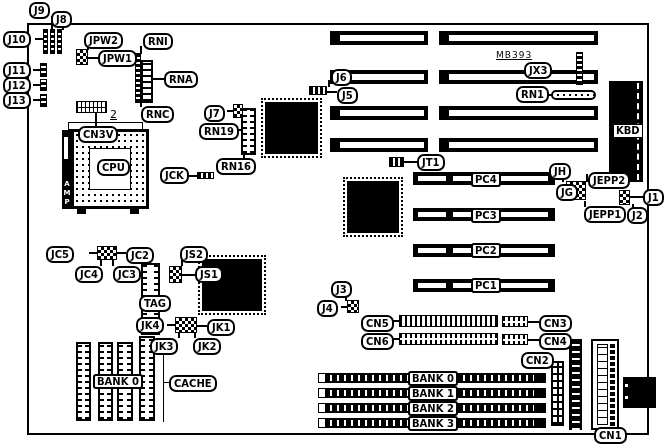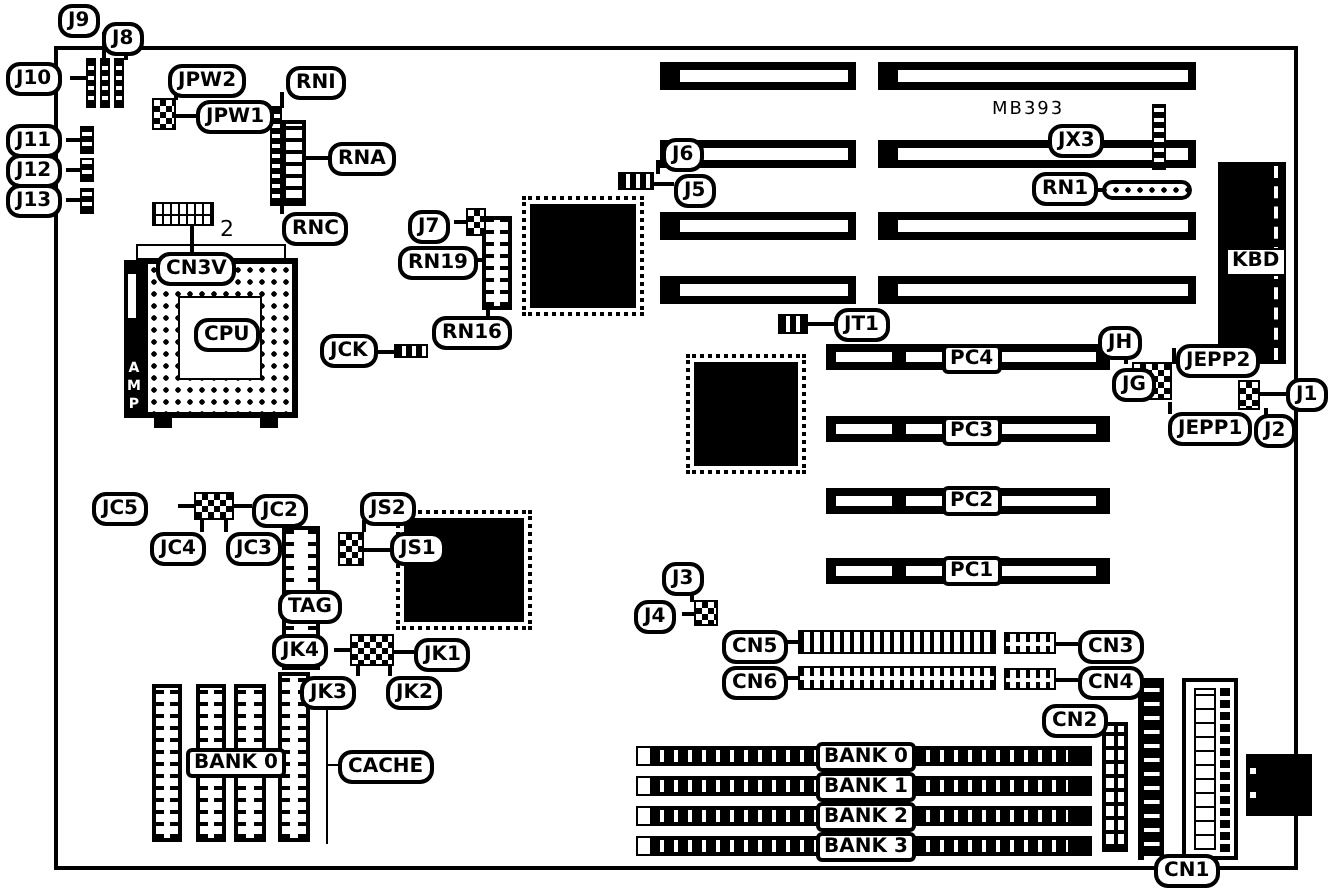--- a/index.html
+++ b/index.html
@@ -8,21 +8,21 @@
            font-family:"DejaVu Sans", sans-serif; overflow:hidden; }
   .board { position:absolute; left:27px; top:23px; width:622px; height:412px;
            border:2px solid #000; }
   
   .callout { position:absolute; background:#fff; border:2px solid #000; border-radius:7px;
              font:bold 10px/11px "DejaVu Sans",sans-serif; padding:1px 3px; color:#000;
              white-space:nowrap; z-index:6; }
   .label-sq { position:absolute; background:#fff; border:2px solid #000; border-radius:3px;
               font:bold 10px/11px "DejaVu Sans",sans-serif; padding:0 2px; color:#000;
               white-space:nowrap; z-index:6; }
-  .plain-text { position:absolute; color:#000; font:9px/10px "DejaVu Sans",sans-serif; z-index:6; }
+  .plain-text { position:absolute; color:#000; font:9px/10px "DejaVu Sans",sans-serif; z-index:6;text-decoration:underline; }
   
   .ld { position:absolute; background:#000; z-index:5; }
   
   .isa { position:absolute; height:14px; background:#000; }
   .isa::after { content:""; position:absolute; left:10px; right:4px; top:4px; bottom:4px; background:#fff; }
   
   .pci { position:absolute; left:413px; width:142px; height:13px; background:#000; }
   .pci::before { content:""; position:absolute; left:5px; width:28px; top:4px; bottom:4px; background:#fff; }
   .pci::after  { content:""; position:absolute; left:40px; right:7px; top:4px; bottom:4px; background:#fff; }
   
@@ -287,15 +287,15 @@
   <div class="callout" style="left:193px;top:338px">JK2</div>
   <div class="label-sq" style="left:93px;top:374px">BANK 0</div>
   <div class="callout" style="left:169px;top:375px">CACHE</div>
   <div class="callout" style="left:331px;top:281px">J3</div>
   <div class="callout" style="left:317px;top:300px">J4</div>
   <div class="callout" style="left:361px;top:315px">CN5</div>
   <div class="callout" style="left:361px;top:333px">CN6</div>
   <div class="callout" style="left:539px;top:315px">CN3</div>
   <div class="callout" style="left:539px;top:333px">CN4</div>
   <div class="callout" style="left:521px;top:352px">CN2</div>
-  <div class="callout" style="left:577px;top:427px">CN1</div>
+  <div class="callout" style="left:594px;top:427px">CN1</div>
 
 </div>
 
 </body></html>

